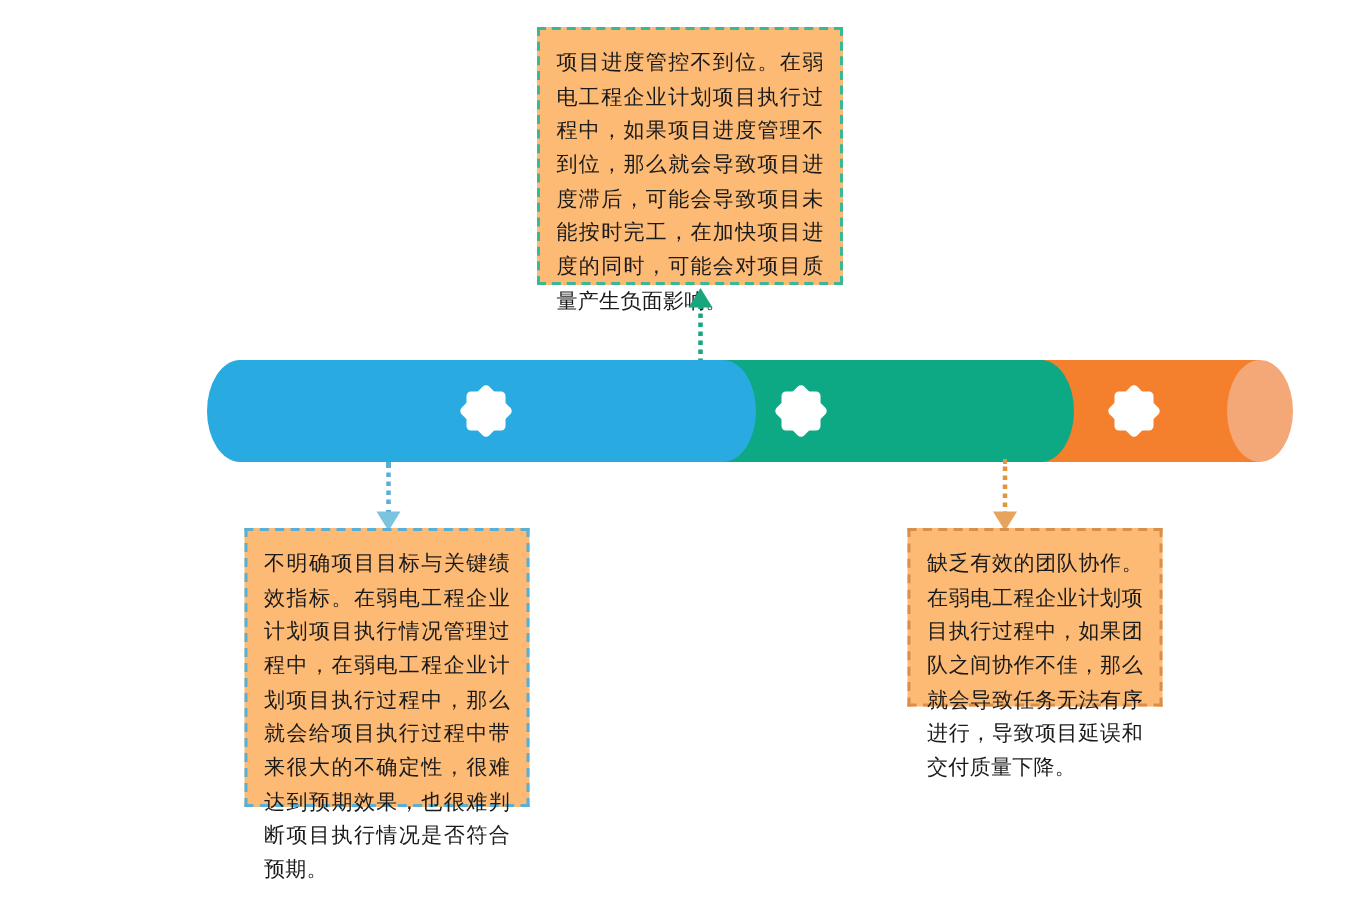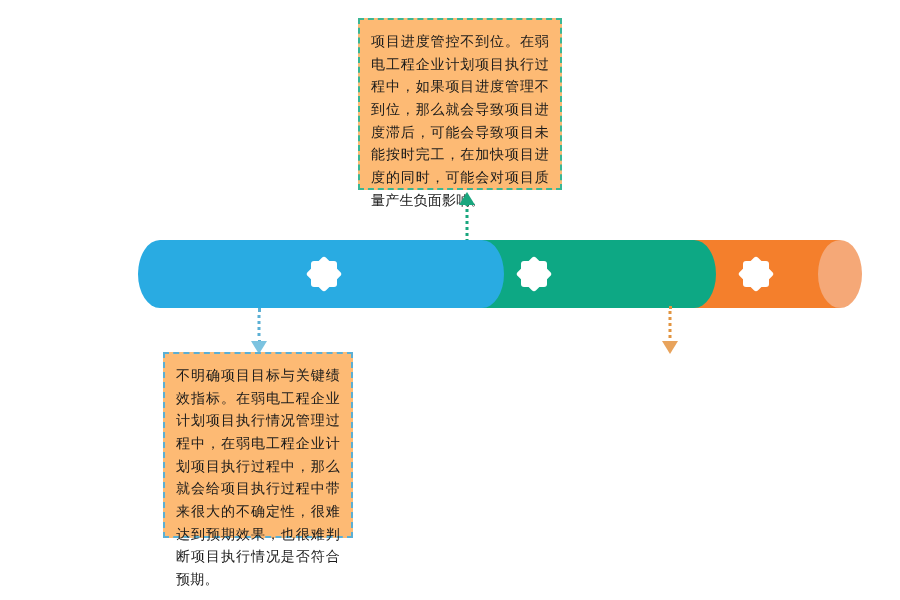--- a/index.html
+++ b/index.html
@@ -215,15 +215,18 @@
 
   <div class="connector" id="connector-right">
     <div class="conn-line"></div>
     <div class="conn-arrow"></div>
   </div>
 
   <div class="callout blue" id="callout-left">
     <span>不明确项目目标与关键绩效指标。在弱电工程企业计划项目执行情况管理过程中，在弱电工程企业计划项目执行过程中，那么就会给项目执行过程中带来很大的不确定性，很难达到预期效果，也很难判断项目执行情况是否符合预期。</span>
   </div>
 
+  <div class="callout orange" id="callout-right">
+    <span>缺乏有效的团队协作。在弱电工程企业计划项目执行过程中，如果团队之间协作不佳，那么就会导致任务无法有序进行，导致项目延误和交付质量下降。</span>
+  </div>
 
 
 </div>
 
 </body></html>

